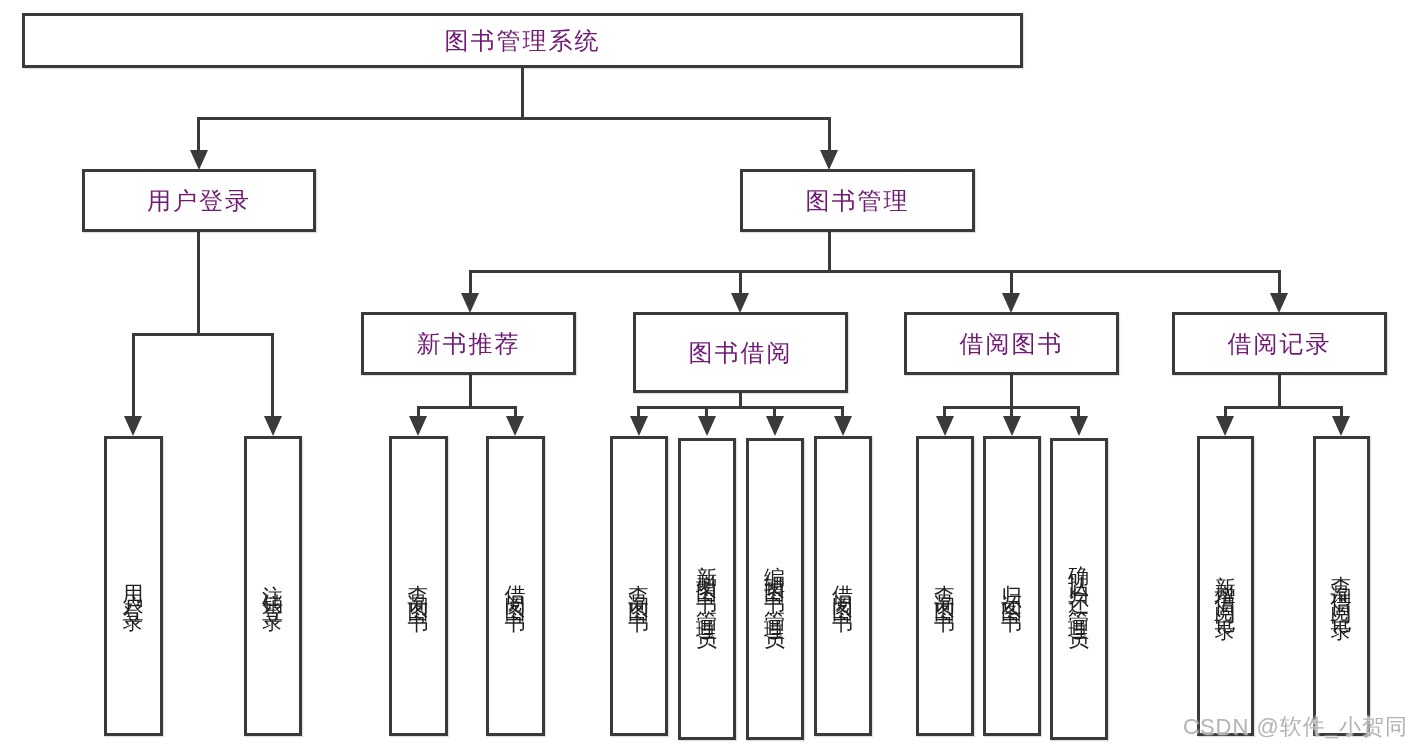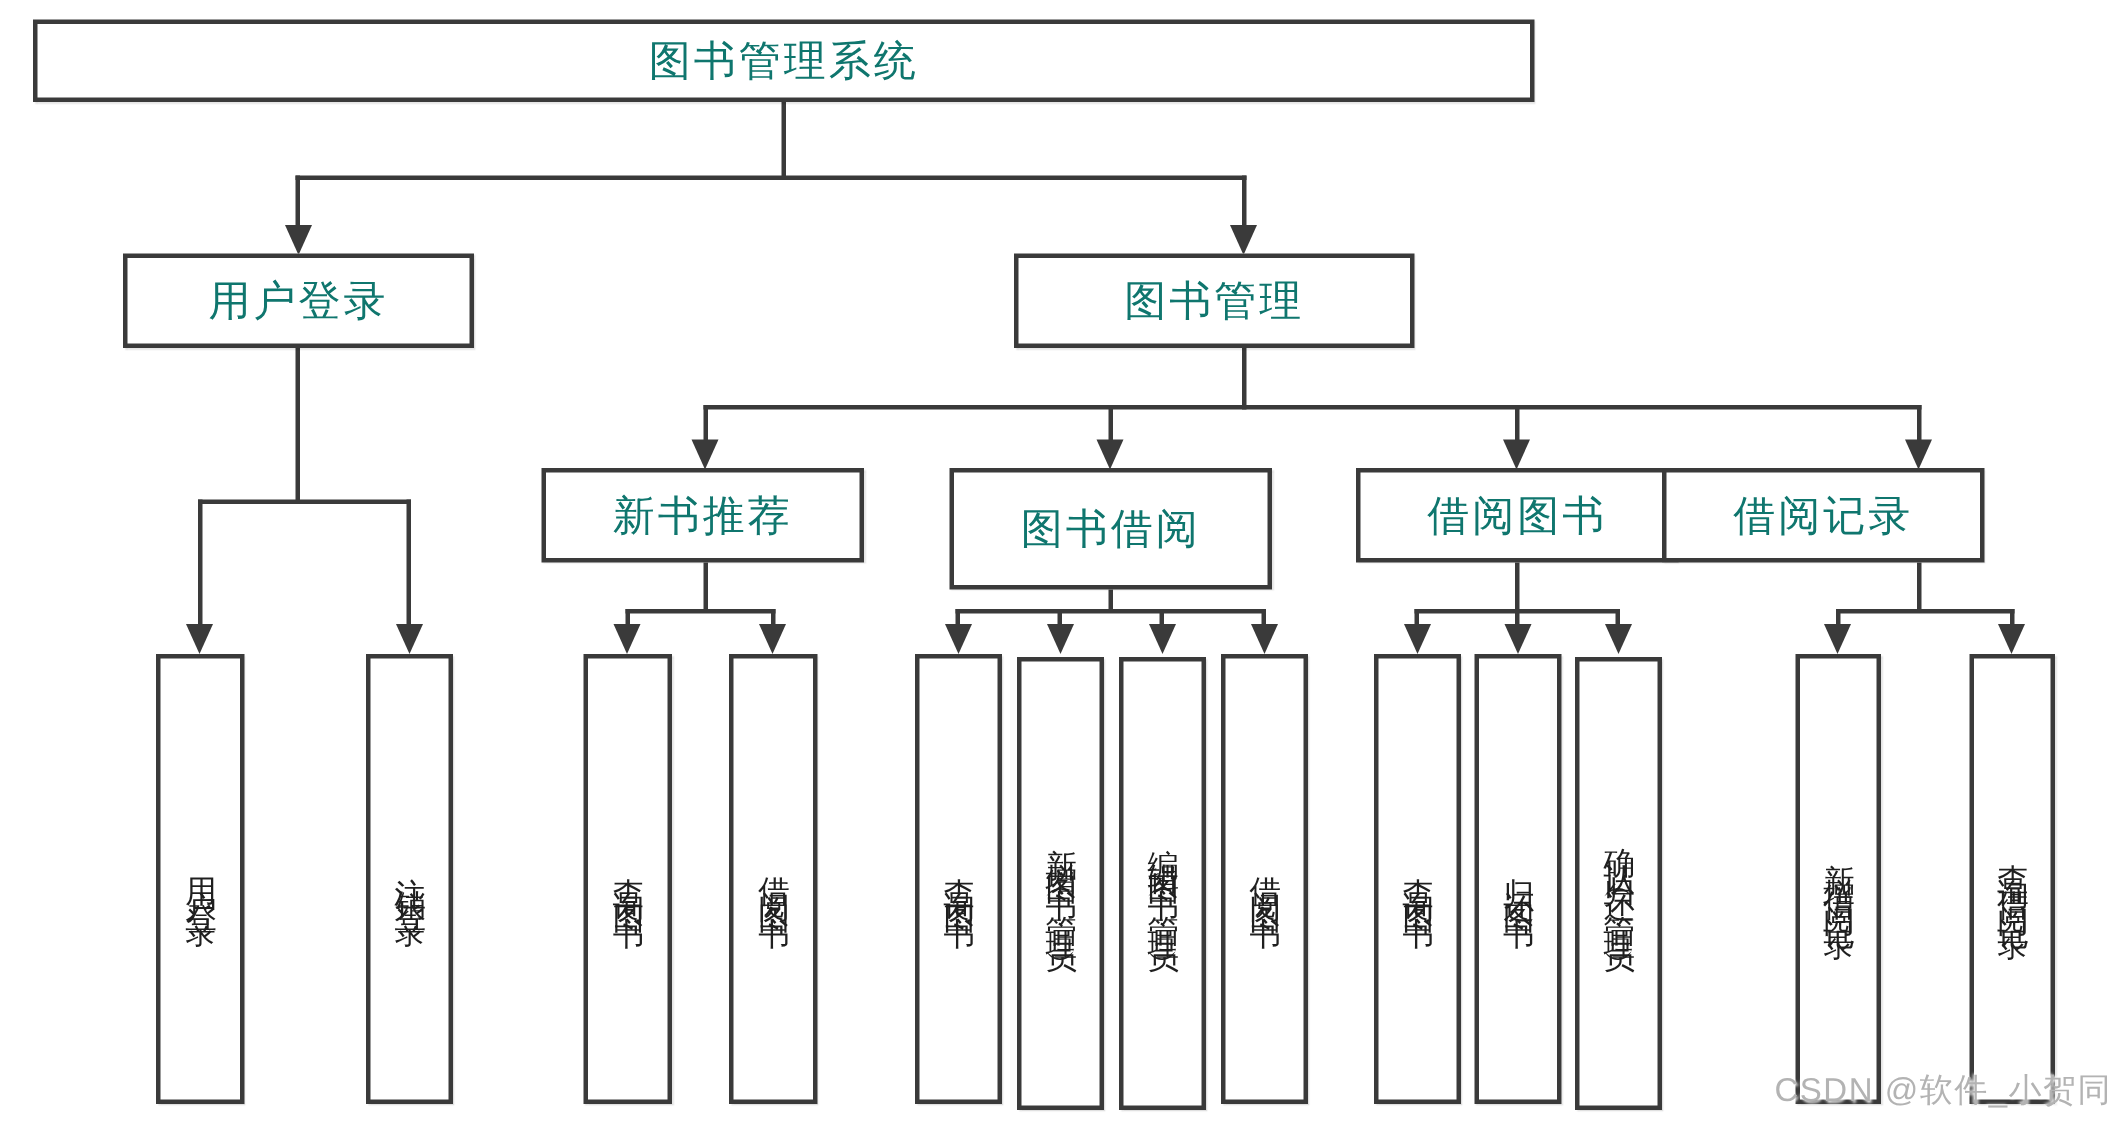--- a/index.html
+++ b/index.html
@@ -15,22 +15,22 @@
     position: absolute;
     background: #ffffff;
     border: 3px solid #3a3a3a;
     box-sizing: border-box;
     display: flex;
     align-items: center;
     justify-content: center;
     box-shadow: 1px 1px 1px rgba(0,0,0,0.12);
   }
   .hbox .lbl {
-    font-size: 28px;
-    color: #0f766e;
+    font-size: 24px;
+    color: #701a75;
     letter-spacing: 2px;
     white-space: nowrap;
   }
   .leaf .vlbl {
     writing-mode: vertical-lr;
     text-orientation: mixed;
     font-size: 21px;
     color: #1f1f1f;
     letter-spacing: 9px;
     line-height: 1;
@@ -123,34 +123,34 @@
   <div class="arrow" style="left:1216px;top:416px"></div>
   <div class="arrow" style="left:1332px;top:416px"></div>
 
   <div class="box hbox" style="left:22px;top:13px;width:1001px;height:55px">
     <span class="lbl">图书管理系统</span>
   </div>
 
   <div class="box hbox" style="left:82px;top:169px;width:234px;height:63px">
     <span class="lbl">用户登录</span>
   </div>
-  <div class="box hbox" style="left:676px;top:169px;width:267px;height:63px">
+  <div class="box hbox" style="left:740px;top:169px;width:235px;height:63px">
     <span class="lbl">图书管理</span>
   </div>
 
   <div class="box hbox" style="left:361px;top:312px;width:215px;height:63px">
     <span class="lbl">新书推荐</span>
   </div>
   <div class="box hbox" style="left:633px;top:312px;width:215px;height:81px">
     <span class="lbl">图书借阅</span>
   </div>
   <div class="box hbox" style="left:904px;top:312px;width:215px;height:63px">
     <span class="lbl">借阅图书</span>
   </div>
-  <div class="box hbox" style="left:1108px;top:312px;width:215px;height:63px">
+  <div class="box hbox" style="left:1172px;top:312px;width:215px;height:63px">
     <span class="lbl">借阅记录</span>
   </div>
 
   <div class="box leaf" style="left:104px;top:436px;width:59px;height:300px">
     <span class="vlbl">用户登录</span>
   </div>
   <div class="box leaf" style="left:244px;top:436px;width:58px;height:300px">
     <span class="vlbl">注销登录</span>
   </div>
 

